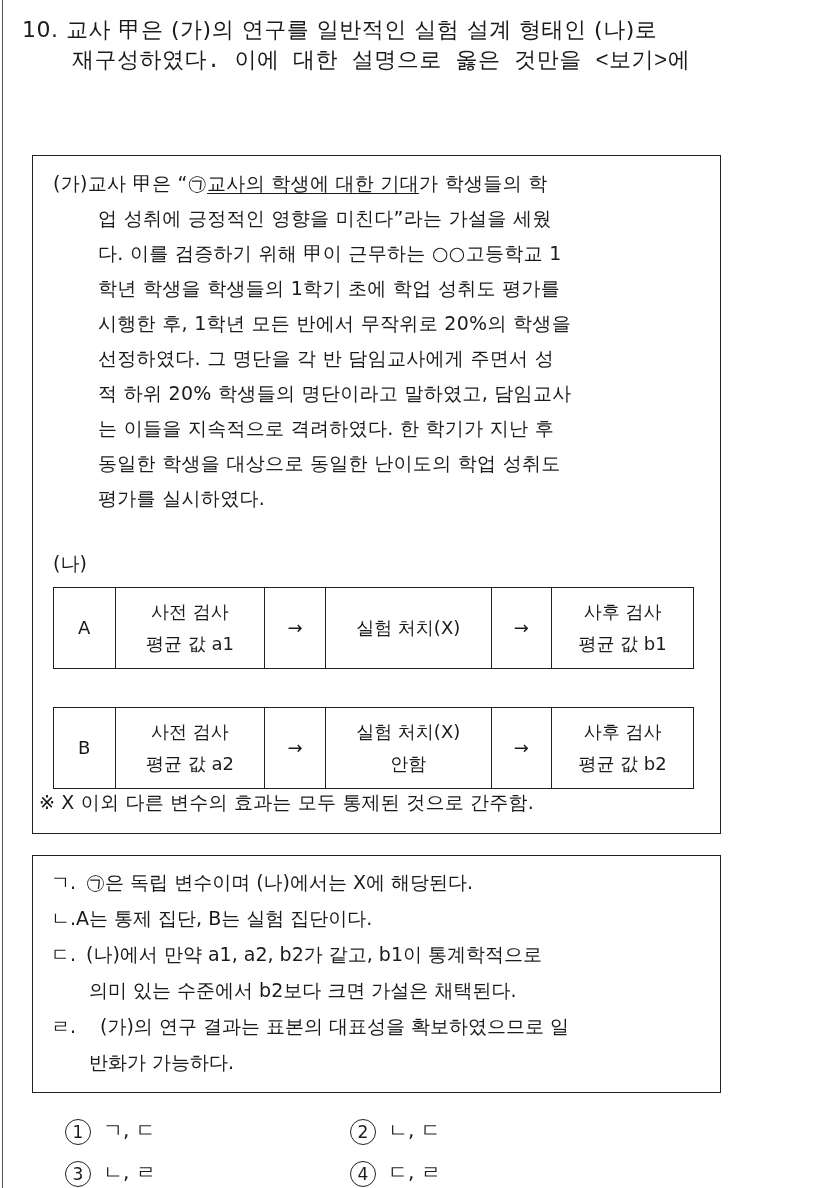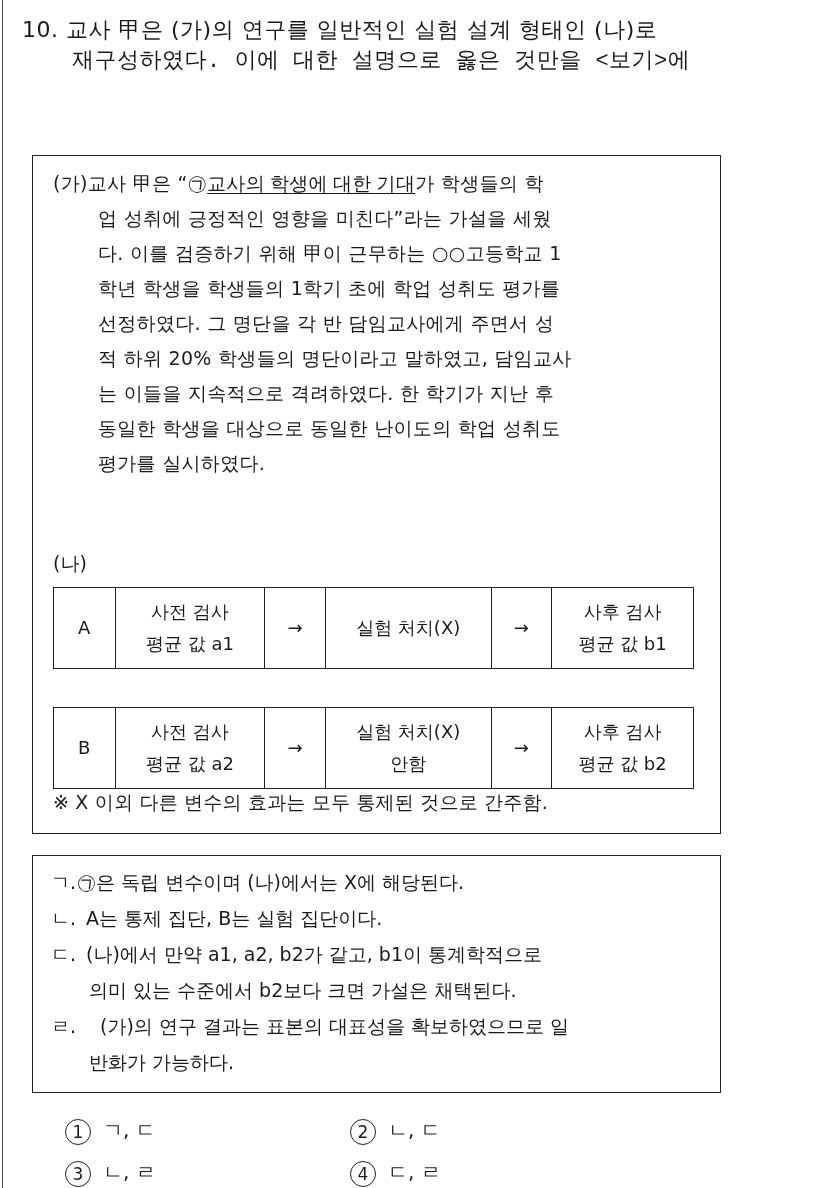--- a/index.html
+++ b/index.html
@@ -50,21 +50,21 @@
       top: 10px;
       width: 650px;
       font-size: 19px;
       line-height: 35px;
       letter-spacing: 0.3px;
     }
     .passage-text .pline { white-space: nowrap; display: flex; justify-content: space-between; }
     .passage-text .pline.cont { padding-left: 45px; }
     .passage-text .pline.last { justify-content: flex-start; }
     .passage-text .pline.head { justify-content: flex-start; }
-    .ul { text-decoration: underline; text-underline-offset: 3px; font-family: Liberation Serif, serif; }
+    .ul { text-decoration: underline; text-underline-offset: 3px; }
 
     .na-label {
       position: absolute;
       left: 20px;
       top: 395px;
       font-size: 19px;
     }
 
     .flow-table {
       position: absolute;
@@ -78,21 +78,21 @@
       border: 1.5px solid #222;
       padding: 0;
       height: 80px;
       line-height: 32px;
       vertical-align: middle;
     }
     .flow-a { top: 431px; }
     .flow-b { top: 551px; }
     .note {
       position: absolute;
-      left: 20px;
+      left: 6px;
       top: 634px;
       font-size: 19px;
       white-space: nowrap;
       letter-spacing: 0.2px;
     }
 
     .bogi-box {
       position: absolute;
       left: 32px;
       top: 855px;
@@ -155,20 +155,21 @@
   <div class="passage-text">
     <div class="pline head">
       <span>(가)</span>
       <span style="">교사 甲은 “㉠</span>
         <span class="ul">교사의 학생에 대한 기대</span>
         <span>가 학생들의 학</span>
     </div>
     <div class="pline cont">업 성취에 긍정적인 영향을 미친다”라는 가설을 세웠</div>
     <div class="pline cont">다. 이를 검증하기 위해 甲이 근무하는 ○○고등학교 1</div>
     <div class="pline cont">학년 학생을 학생들의 1학기 초에 학업 성취도 평가를</div>
+    <div class="pline cont">시행한 후, 1학년 모든 반에서 무작위로 20%의 학생을</div>
     <div class="pline cont">선정하였다. 그 명단을 각 반 담임교사에게 주면서 성</div>
     <div class="pline cont">적 하위 20% 학생들의 명단이라고 말하였고, 담임교사</div>
     <div class="pline cont">는 이들을 지속적으로 격려하였다. 한 학기가 지난 후</div>
     <div class="pline cont">동일한 학생을 대상으로 동일한 난이도의 학업 성취도</div>
     <div class="pline cont last">평가를 실시하였다.</div>
   </div>
 
   <div class="na-label">(나)</div>
 
   <table class="flow-table flow-a">
@@ -215,27 +216,27 @@
     </table>
 
   <div class="note">※ X 이외 다른 변수의 효과는 모두 통제된 것으로 간주함.</div>
 </div>
 
 <div class="bogi-box">
   <div class="bogi-list">
     <div class="bogi-item">
       <div class="row single">
         <span>ㄱ.</span>
-        <span style="margin-left:1px">㉠은 독립 변수이며 (나)에서는 X에 해당된다.</span>
+        <span style="margin-left:10px">㉠은 독립 변수이며 (나)에서는 X에 해당된다.</span>
       </div>
     </div>
     <div class="bogi-item">
       <div class="row single">
         <span>ㄴ.</span>
-        <span style="margin-left:10px">A는 통제 집단, B는 실험 집단이다.</span>
+        <span style="">A는 통제 집단, B는 실험 집단이다.</span>
       </div>
     </div>
     <div class="bogi-item">
       <div class="row single">
         <span>ㄷ.</span>
         <span style="margin-left:10px">(나)에서 만약 a1, a2, b2가 같고, b1이 통계학적으로</span>
       </div>
       <div class="row cont">의미 있는 수준에서 b2보다 크면 가설은 채택된다.</div>
     </div>
     <div class="bogi-item">

